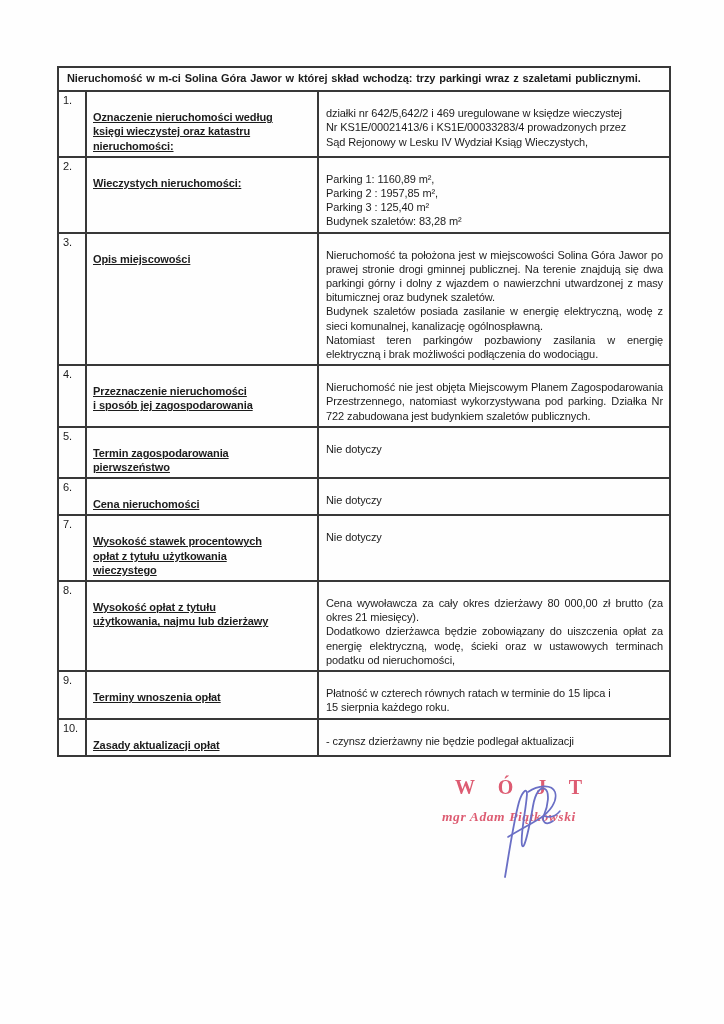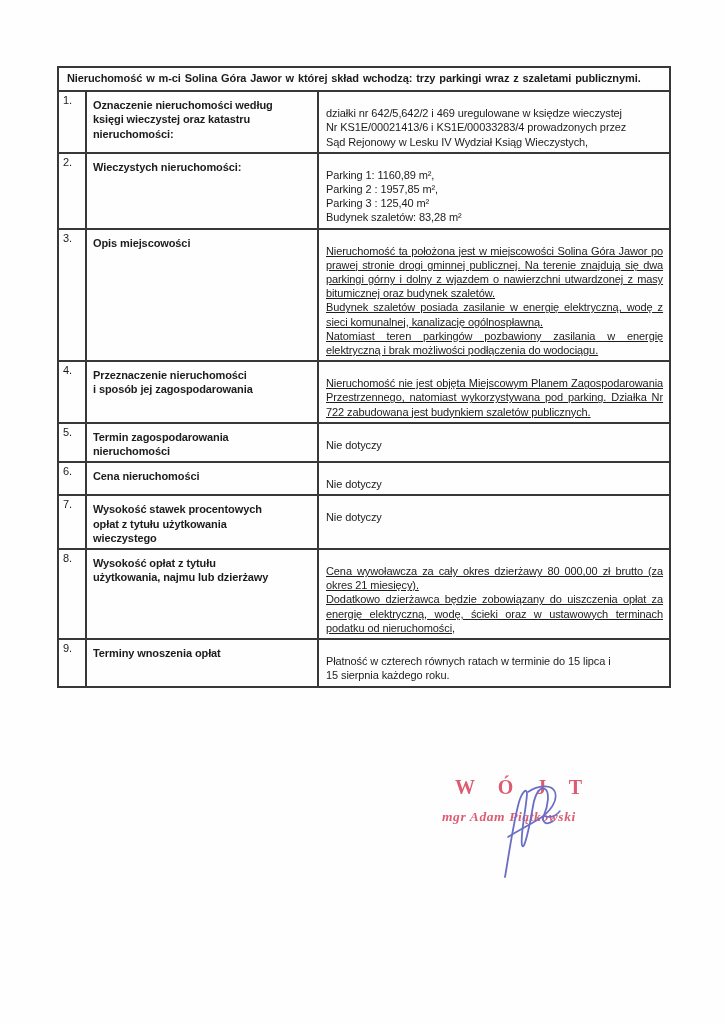--- a/index.html
+++ b/index.html
@@ -39,30 +39,30 @@
     text-align: justify;
     word-spacing: 1px;
     letter-spacing: 0;
   }
   td.num {
     padding: 1px 1px 2px 4px;
     font-size: 11px;
   }
   td.lbl {
     font-weight: bold;
-    padding: 6px 4px 3px 6px;
+    padding: 18px 4px 3px 6px;
     white-space: pre-line;
+    text-decoration: underline;
   }
   td.val {
     padding: 14px 6px 3px 7px;
     white-space: pre-line;
   }
   td.val.just {
     text-align: justify;
-    text-decoration: underline;
   }
   
   .stamp-title {
     position: absolute;
     left: 455px;
     top: 776px;
     font-family: "Liberation Serif", serif;
     font-weight: bold;
     font-size: 20px;
     letter-spacing: 9px;
@@ -128,21 +128,21 @@
     </tr>
     <tr>
       <td class="num">4.</td>
       <td class="lbl">Przeznaczenie nieruchomości
 i sposób jej zagospodarowania</td>
       <td class="val just">Nieruchomość nie jest objęta Miejscowym Planem Zagospodarowania Przestrzennego, natomiast wykorzystywana pod parking. Działka Nr 722 zabudowana jest budynkiem szaletów publicznych.</td>
     </tr>
     <tr>
       <td class="num">5.</td>
       <td class="lbl">Termin zagospodarowania
-nieruchomości</td>
+pierwszeństwo</td>
       <td class="val">Nie dotyczy</td>
     </tr>
     <tr>
       <td class="num">6.</td>
       <td class="lbl">Cena nieruchomości</td>
       <td class="val">Nie dotyczy</td>
     </tr>
     <tr>
       <td class="num">7.</td>
       <td class="lbl">Wysokość stawek procentowych
@@ -156,20 +156,25 @@
 użytkowania, najmu lub dzierżawy</td>
       <td class="val just">Cena wywoławcza za cały okres dzierżawy 80 000,00 zł brutto (za okres 21 miesięcy).
 Dodatkowo dzierżawca będzie zobowiązany do uiszczenia opłat za energię elektryczną, wodę, ścieki oraz w ustawowych terminach podatku od nieruchomości,</td>
     </tr>
     <tr>
       <td class="num">9.</td>
       <td class="lbl">Terminy wnoszenia opłat</td>
       <td class="val">Płatność w czterech równych ratach w terminie do 15 lipca i
 15 sierpnia każdego roku.</td>
     </tr>
+    <tr>
+      <td class="num">10.</td>
+      <td class="lbl">Zasady aktualizacji opłat</td>
+      <td class="val">- czynsz dzierżawny nie będzie podlegał aktualizacji</td>
+    </tr>
   </tbody>
     </table>
 
   <div class="stamp-title" style="color: rgb(221, 92, 114);">W Ó J T</div>
   <div class="stamp-name" style="color: rgb(221, 92, 114);">mgr Adam Piątkowski</div>
 
   <svg class="pen-signature" viewBox="0 0 110 104" xmlns="http://www.w3.org/2000/svg">
     <g fill="none" stroke-linecap="round">
       <path class="pen" stroke-width="1.8" d="M 27 101 C 30 84, 35 48, 41 26 C 44 16, 49 11, 49 18 C 48 34, 42 60, 44 69 C 46 77, 52 48, 55 30 C 57 18, 62 10, 67 13 C 72 16, 70 30, 66 39 C 63 46, 68 50, 75 45" stroke="#6a6fc5"></path>
       <path class="pen" stroke-width="1.6" d="M 50 16 C 60 9, 74 8, 77 16 C 80 25, 72 36, 61 43 C 51 49, 38 56, 30 61" stroke="#6a6fc5"></path>

